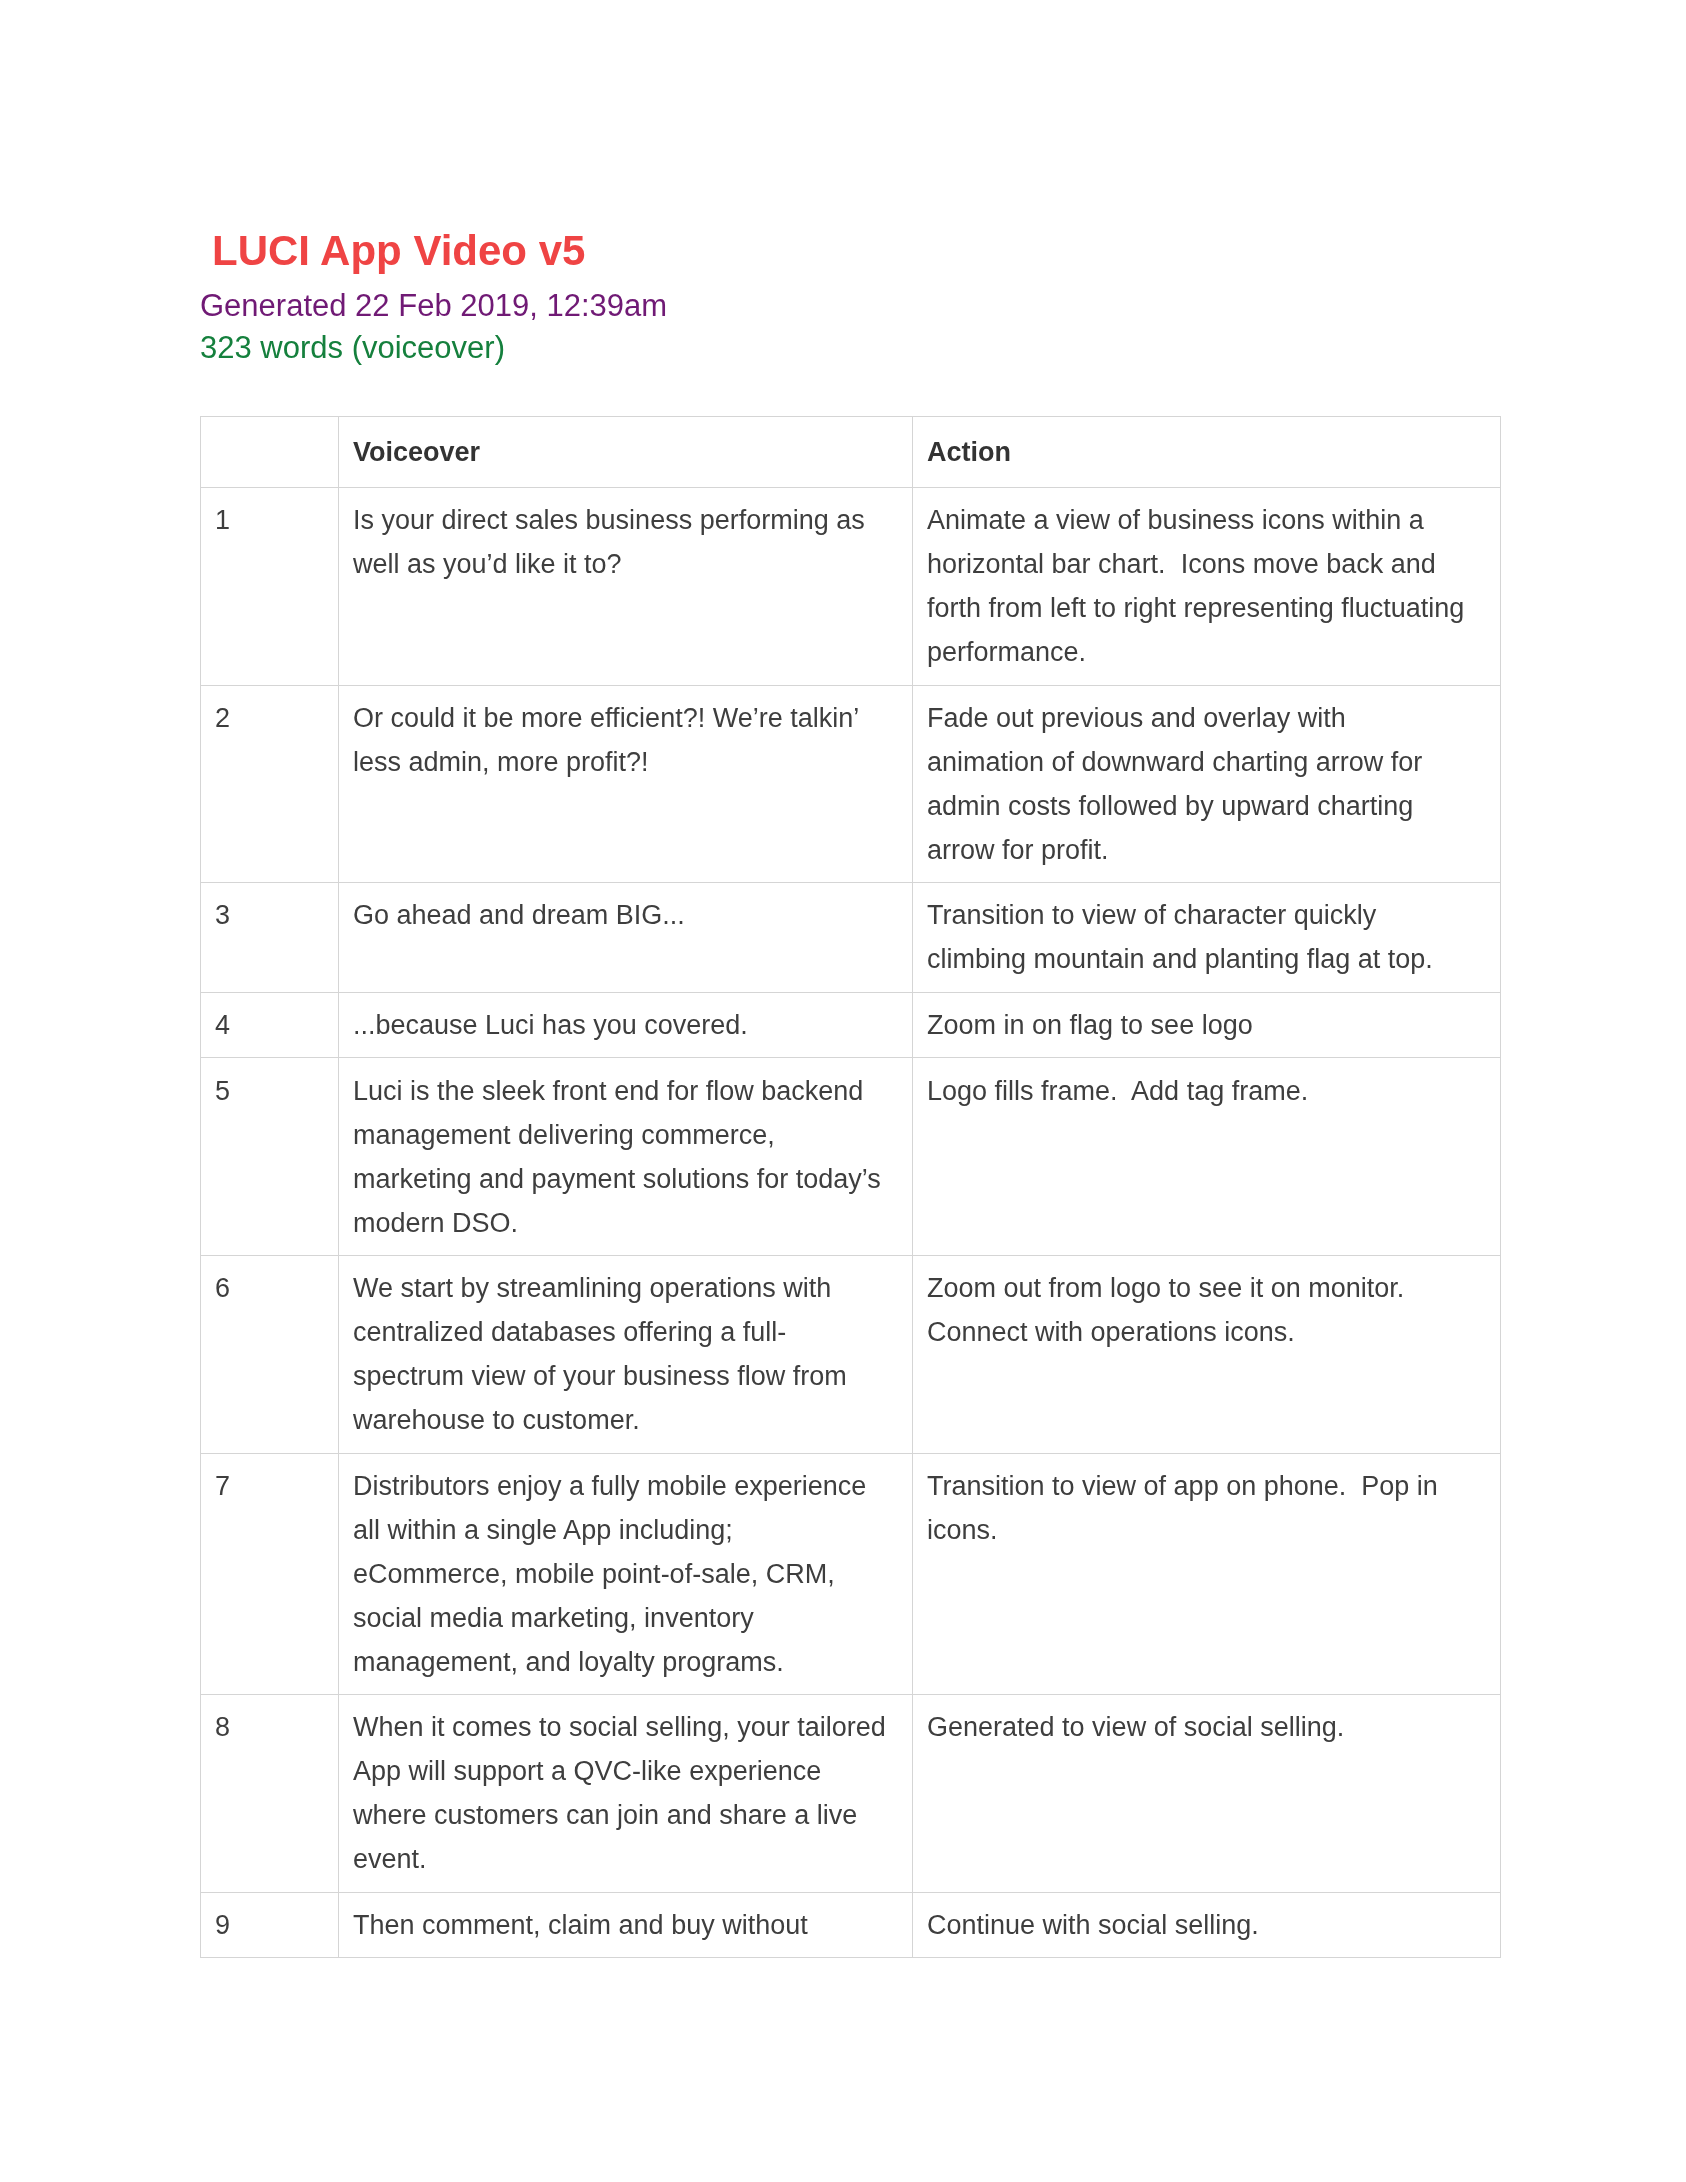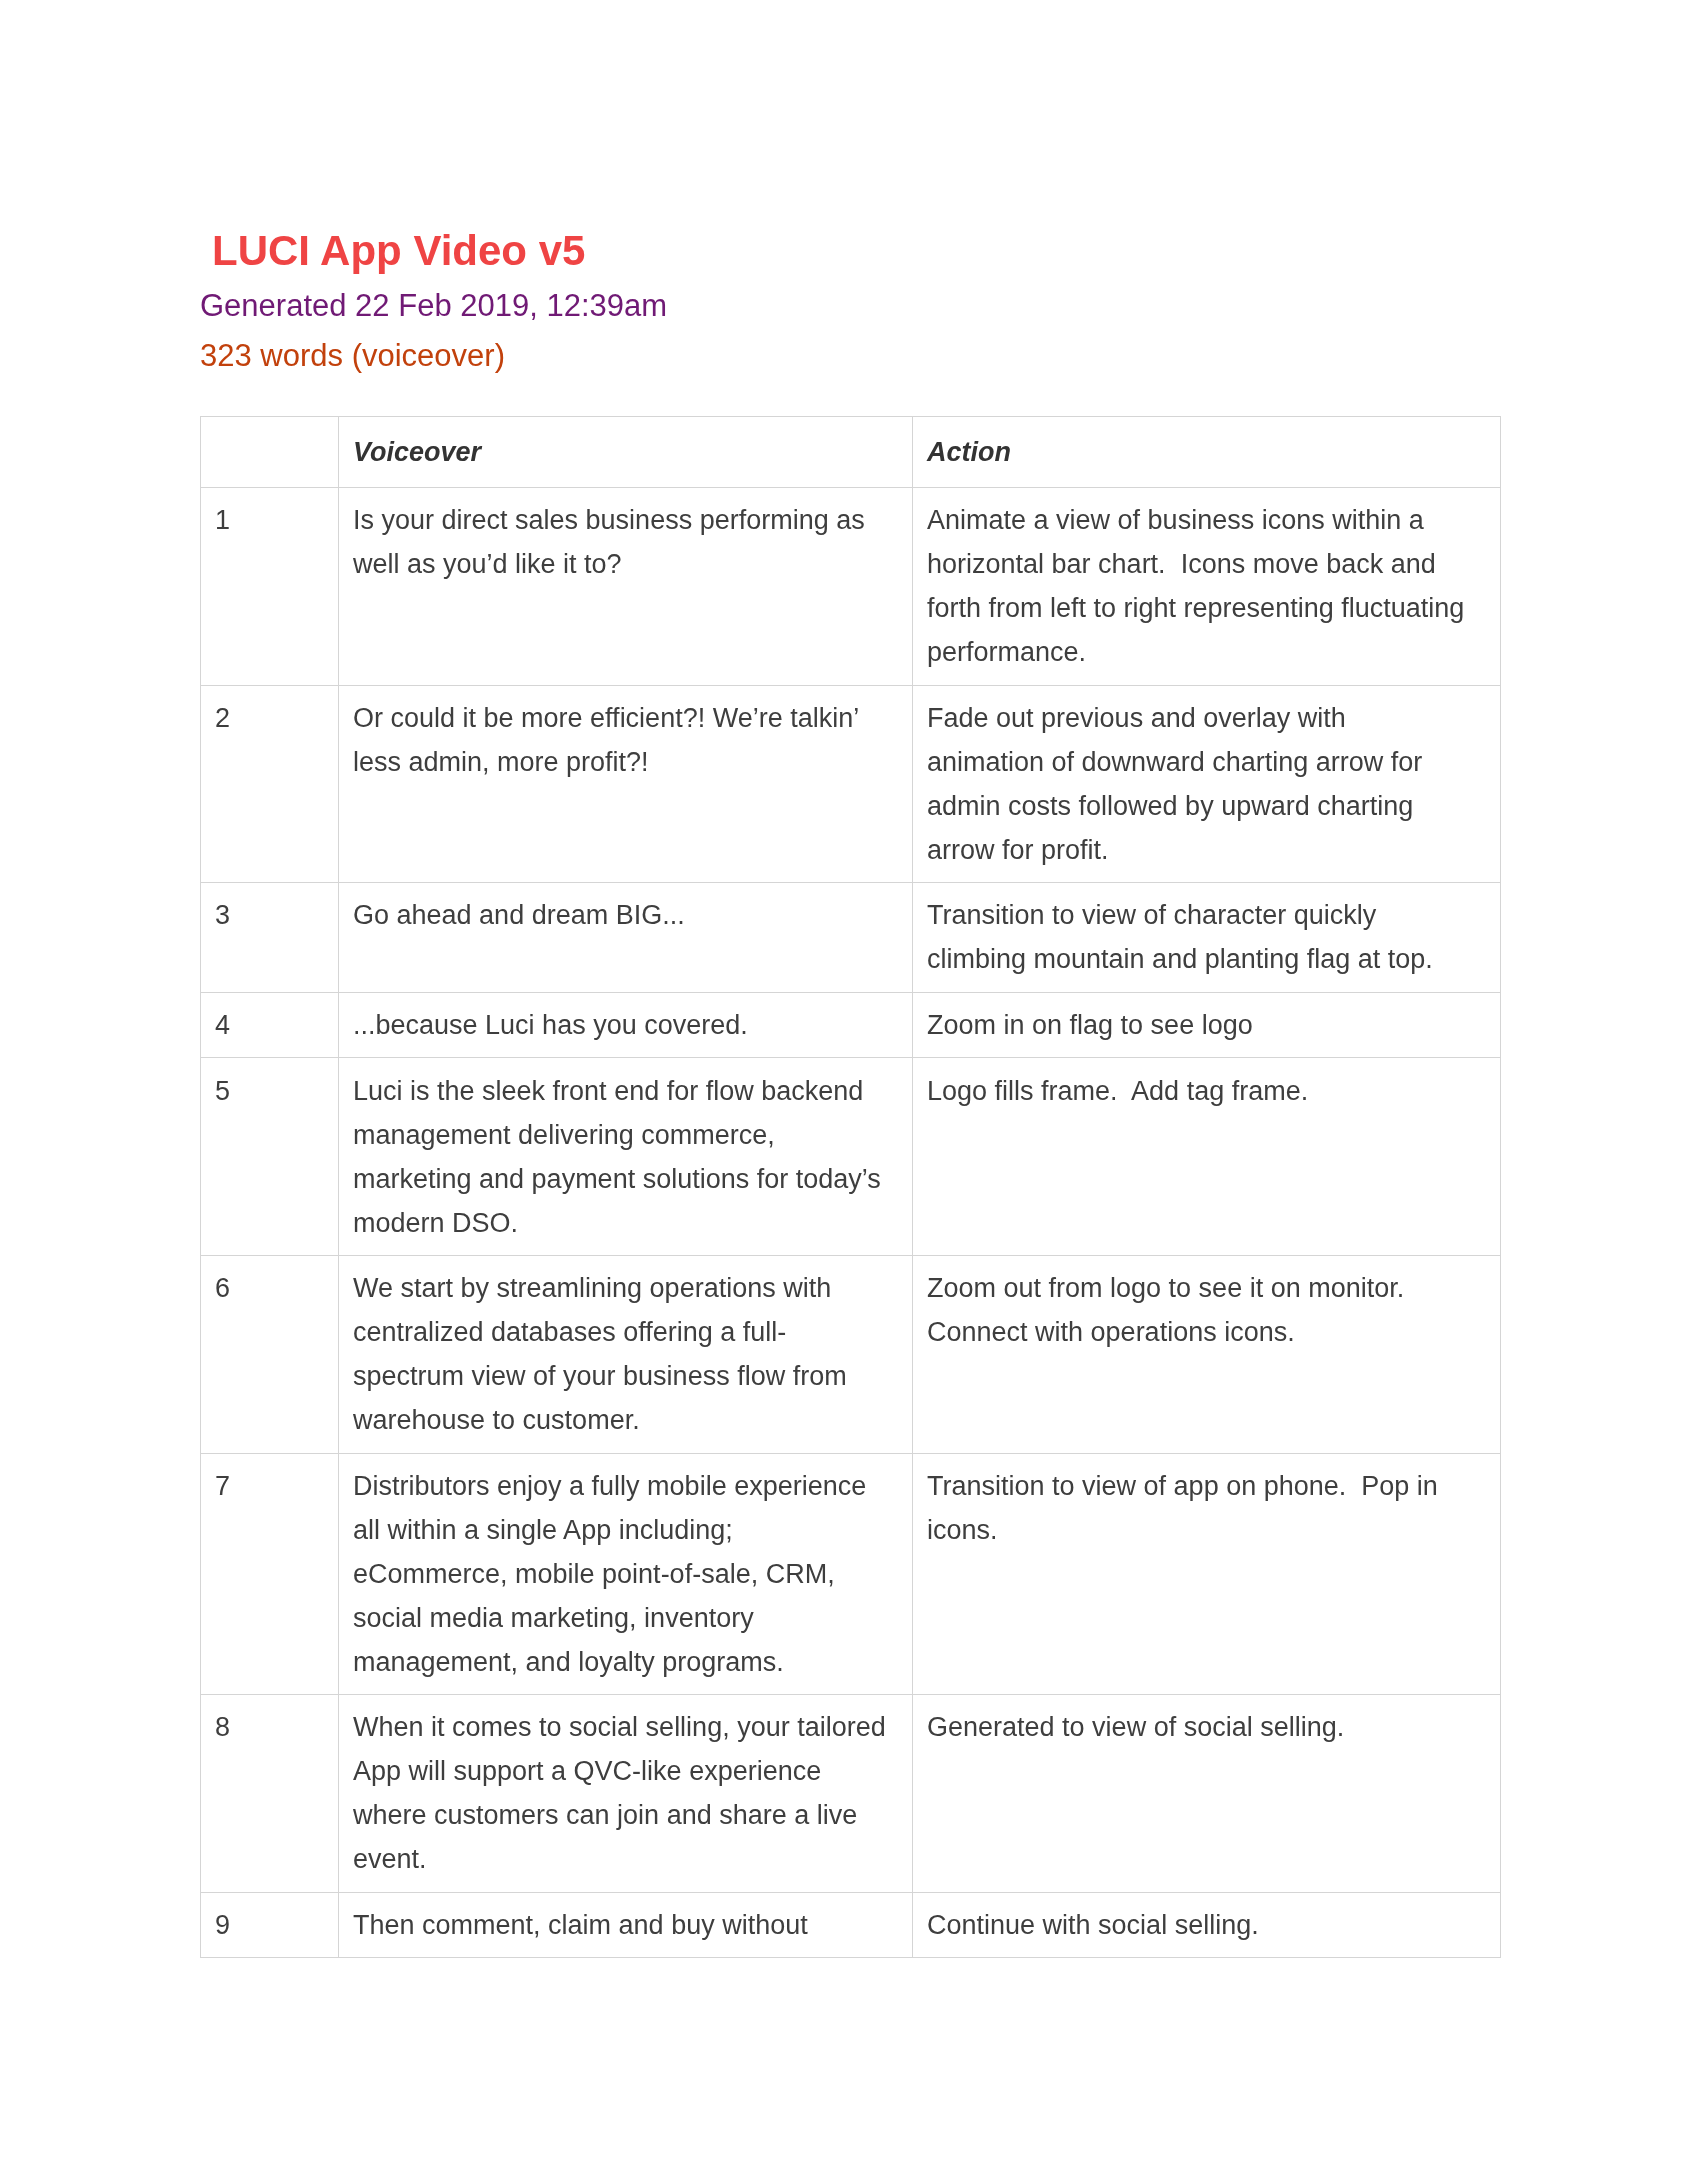--- a/index.html
+++ b/index.html
@@ -27,25 +27,25 @@
     left: 200px;
     top: 285px;
     margin: 0;
     font-size: 31px;
     line-height: 42px;
     color: #701a75;
   }
   .meta-wordcount {
     position: absolute;
     left: 200px;
-    top: 335px;
+    top: 327px;
     margin: 0;
     font-size: 31px;
     line-height: 42px;
-    color: #c2410c;
+    color: #15803d;
   }
   table.script-table {
     position: absolute;
     left: 200px;
     top: 416px;
     width: 1300px;
     border-collapse: collapse;
     table-layout: fixed;
   }
   .script-table th, .script-table td {
@@ -57,21 +57,20 @@
     line-height: 44px;
     color: #3e3e3e;
     white-space: pre-wrap;
     overflow: hidden;
   }
   .script-table th {
     font-weight: 700;
     padding-top: 13px;
     padding-bottom: 13px;
     color: #333333;
-    font-style: italic;
   }
   .col-num   { width: 138px; }
   .col-voice { width: 574px; }
   .col-act   { width: 588px; }
 </style>
 </head>
 <body>
 
 <div class="page">
   <h1 class="doc-title">LUCI App Video v5</h1>

